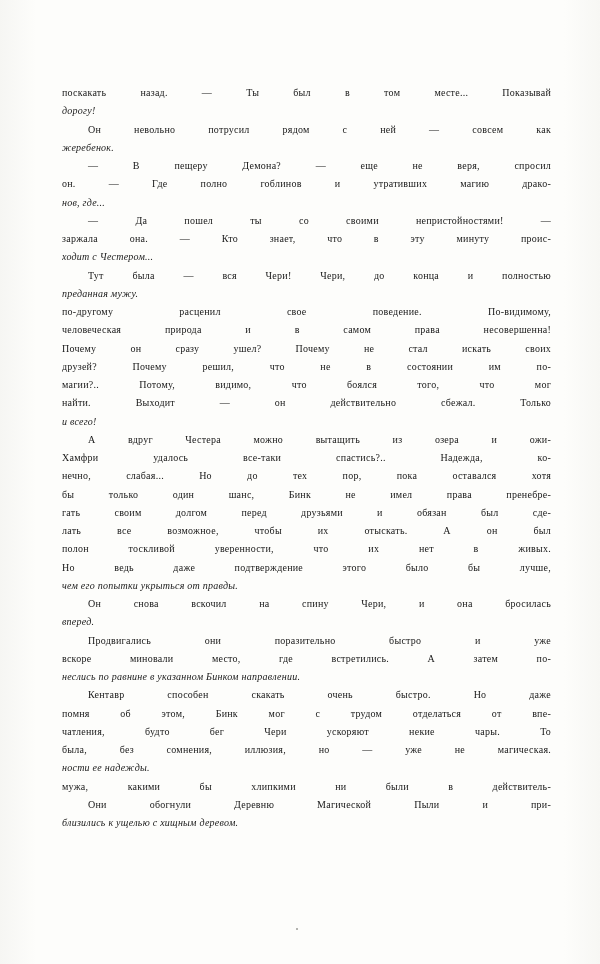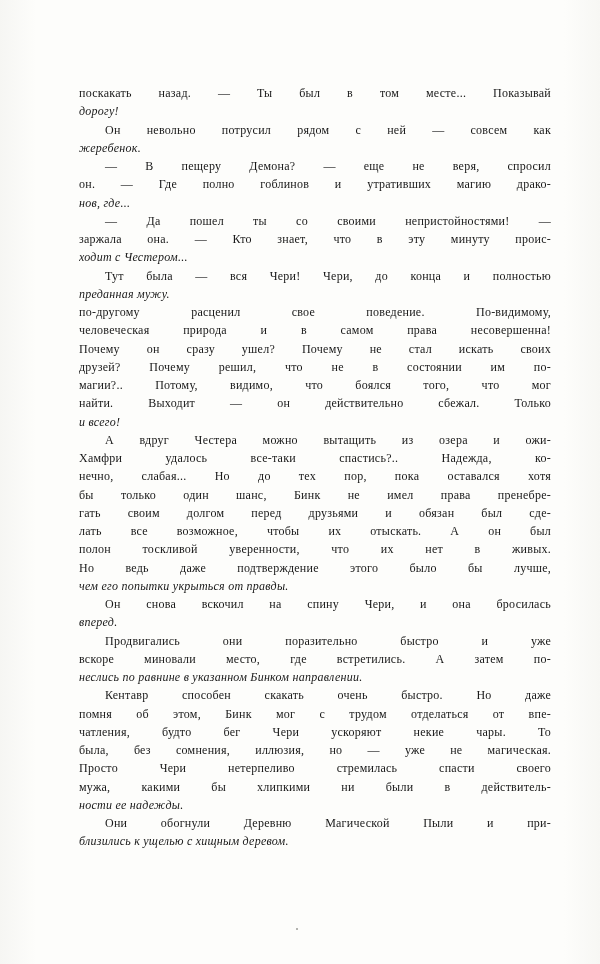--- a/index.html
+++ b/index.html
@@ -20,29 +20,28 @@
     font-family: "Liberation Serif", "DejaVu Serif", serif;
     color: #181818;
   }
   .text-block {
     position: absolute;
     left: 62px;
     top: 84px;
     width: 489px;
   }
   .line {
-    font-size: 12px;
+    font-size: 10px;
     line-height: 18.25px;
     height: 18.25px;
     overflow: hidden;
     letter-spacing: 0.25px;
     text-align: justify;
     text-align-last: justify;
     white-space: normal;
-    margin-left: 17px;
   }
   .line.indent {
     text-indent: 26px;
   }
   .line.para-end {
     text-align-last: left;
     font-style: italic;
   }
   .page-number {
     position: absolute;
@@ -100,21 +99,20 @@
       <div class="line para-end">чем его попытки укрыться от правды.</div>
       <div class="line indent">Он снова вскочил на спину Чери, и она бросилась</div>
       <div class="line para-end">вперед.</div>
       <div class="line indent">Продвигались они поразительно быстро и уже</div>
       <div class="line">вскоре миновали место, где встретились. А затем по-</div>
       <div class="line para-end">неслись по равнине в указанном Бинком направлении.</div>
       <div class="line indent">Кентавр способен скакать очень быстро. Но даже</div>
       <div class="line">помня об этом, Бинк мог с трудом отделаться от впе-</div>
       <div class="line">чатления, будто бег Чери ускоряют некие чары. То</div>
       <div class="line">была, без сомнения, иллюзия, но — уже не магическая.</div>
-      <div class="line">Просто Чери нетерпеливо стремилась спасти своего</div>
+      <div class="line para-end">ности ее надежды.</div>
       <div class="line">мужа, какими бы хлипкими ни были в действитель-</div>
-      <div class="line para-end">ности ее надежды.</div>
       <div class="line indent">Они обогнули Деревню Магической Пыли и при-</div>
       <div class="line para-end">близились к ущелью с хищным деревом.</div>
     </div>
   <div class="page-number">424</div>
   <div class="artifact-dot"></div>
 </div>
 
 </body></html>

